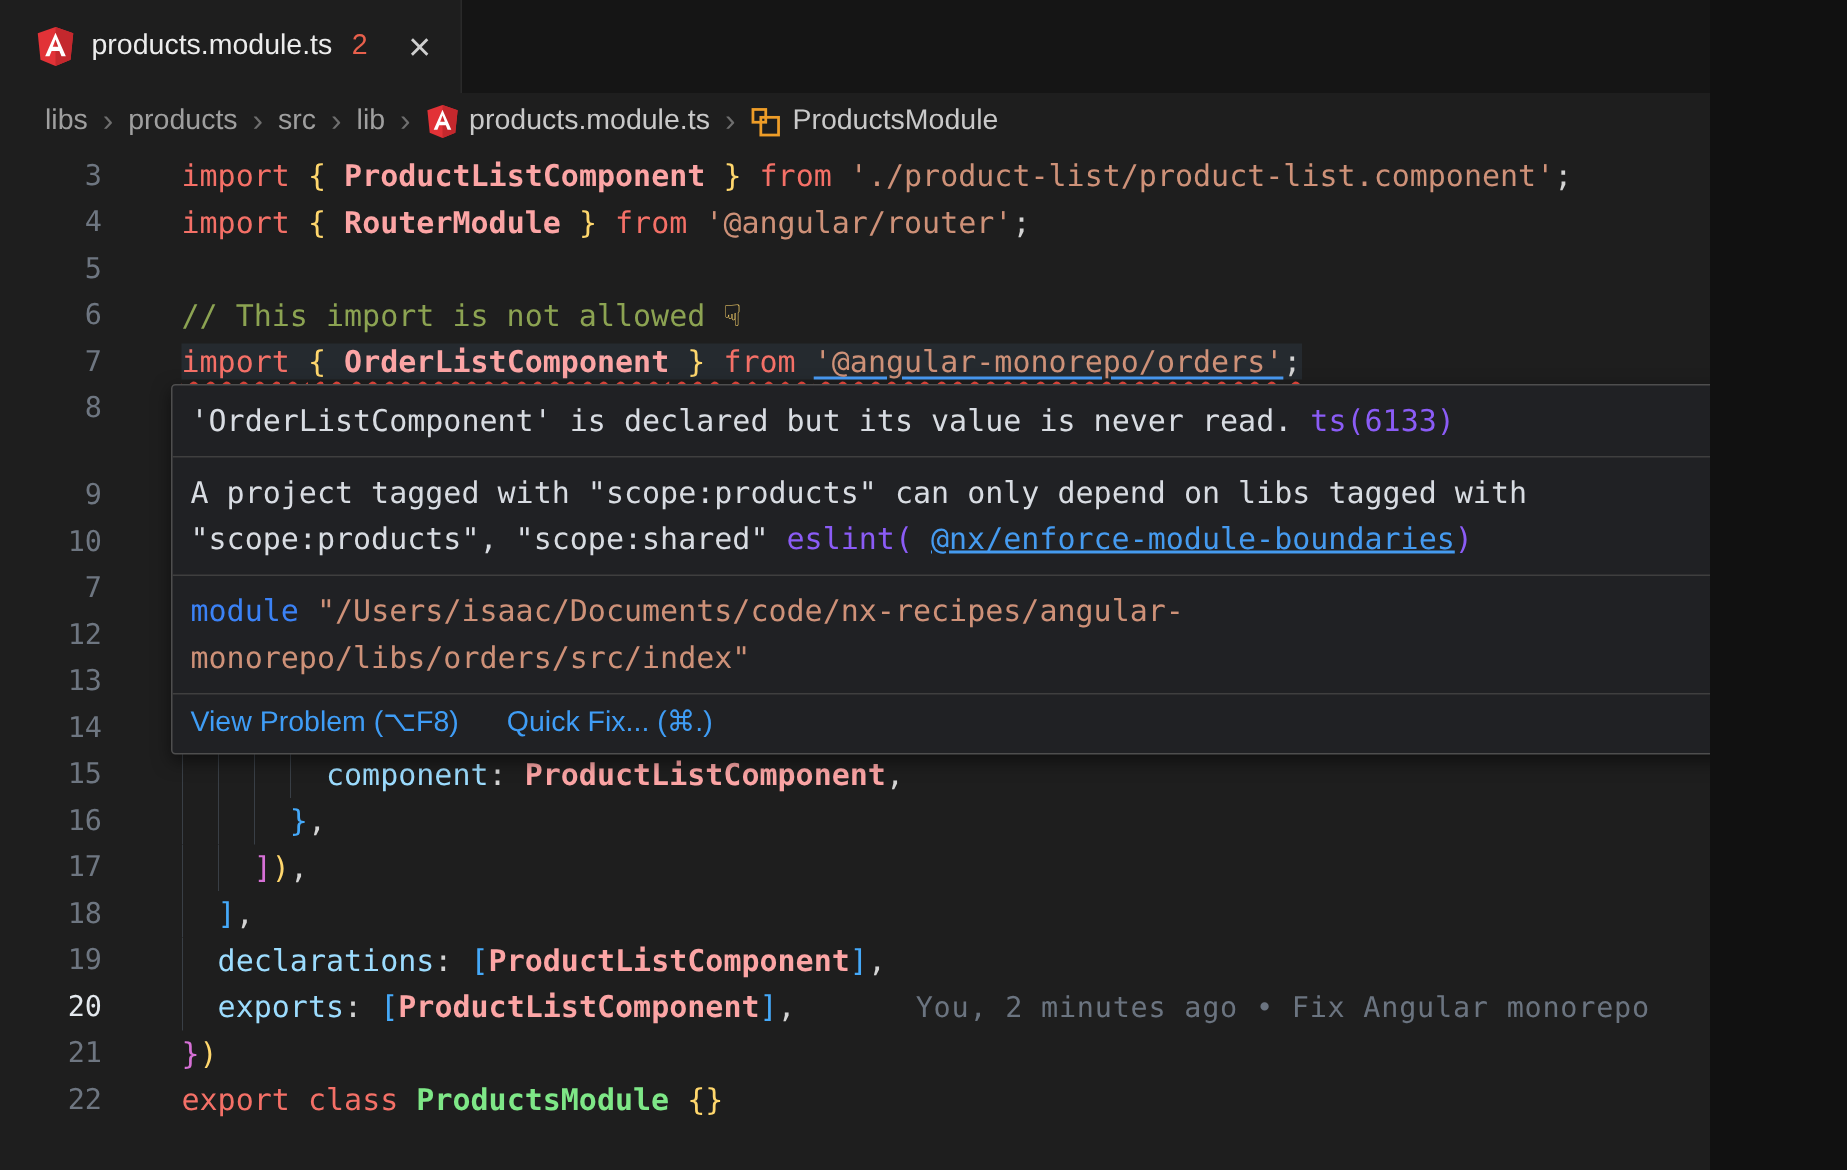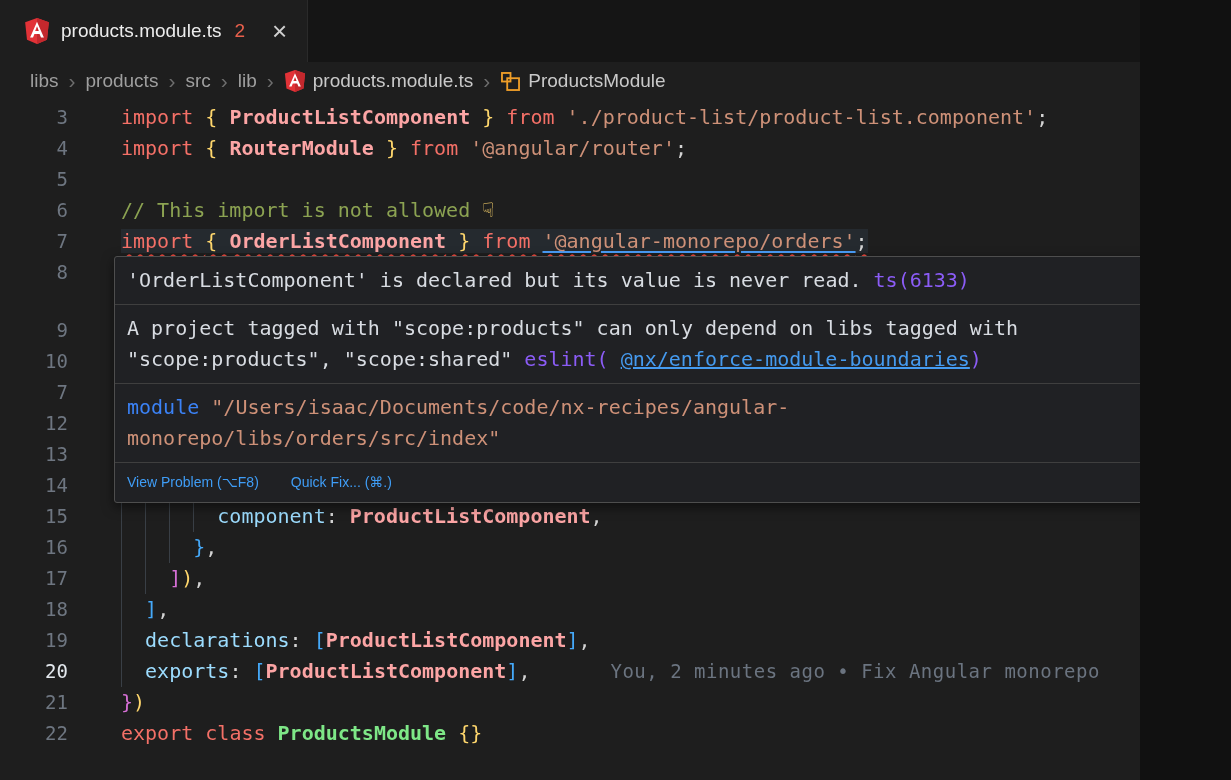--- a/index.html
+++ b/index.html
@@ -56,21 +56,21 @@
                box-shadow:0 4px 12px rgba(0,0,0,.5);
                font-family:"DejaVu Sans Mono","Liberation Mono",monospace;font-size:20px;}
   .hv-sec{padding:8px 12px;border-bottom:1px solid #3f3f3f;}
   .hv-line{line-height:31px;white-space:pre-wrap;}
   .hv-msg{color:#d8dce2;}
   .hv-dim{color:#8b5cf6;}
   .hv-link{color:#459bf0;text-decoration:underline;cursor:pointer;margin-left:12px;}
   .hv-kw{color:#3b82f6;}
   .hv-str{color:#ce9178;}
   .hv-actions{padding:4px 12px 5px;display:flex;gap:32px;
-              font-family:"Liberation Sans","DejaVu Sans",sans-serif;font-size:14px;line-height:30px;}
+              font-family:"Liberation Sans","DejaVu Sans",sans-serif;font-size:19px;line-height:30px;}
   .hv-action{color:#3f9df6;cursor:pointer;}
   .icon-svg{display:inline-block;vertical-align:middle;}
 </style>
 </head>
 <body>
 
 <div class="app">
 
   <div class="tabbar">
     <div class="tab">

